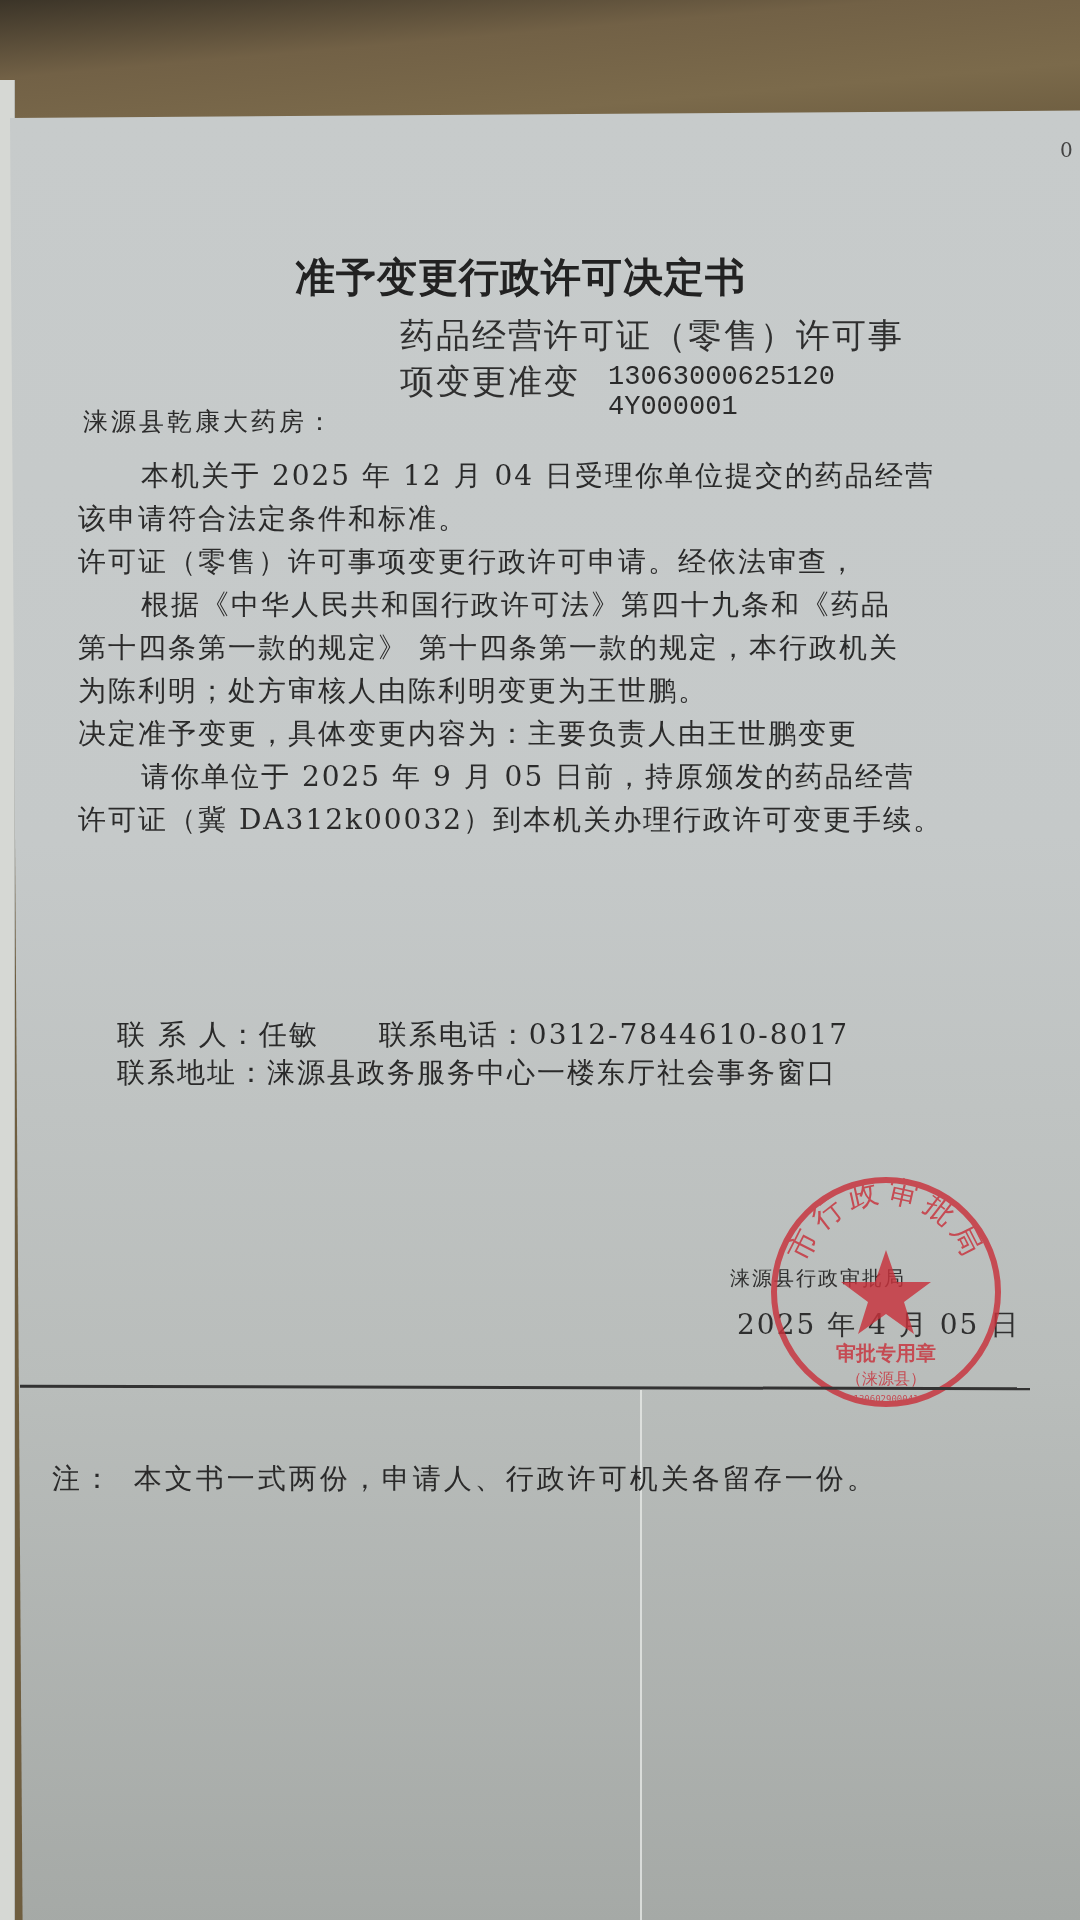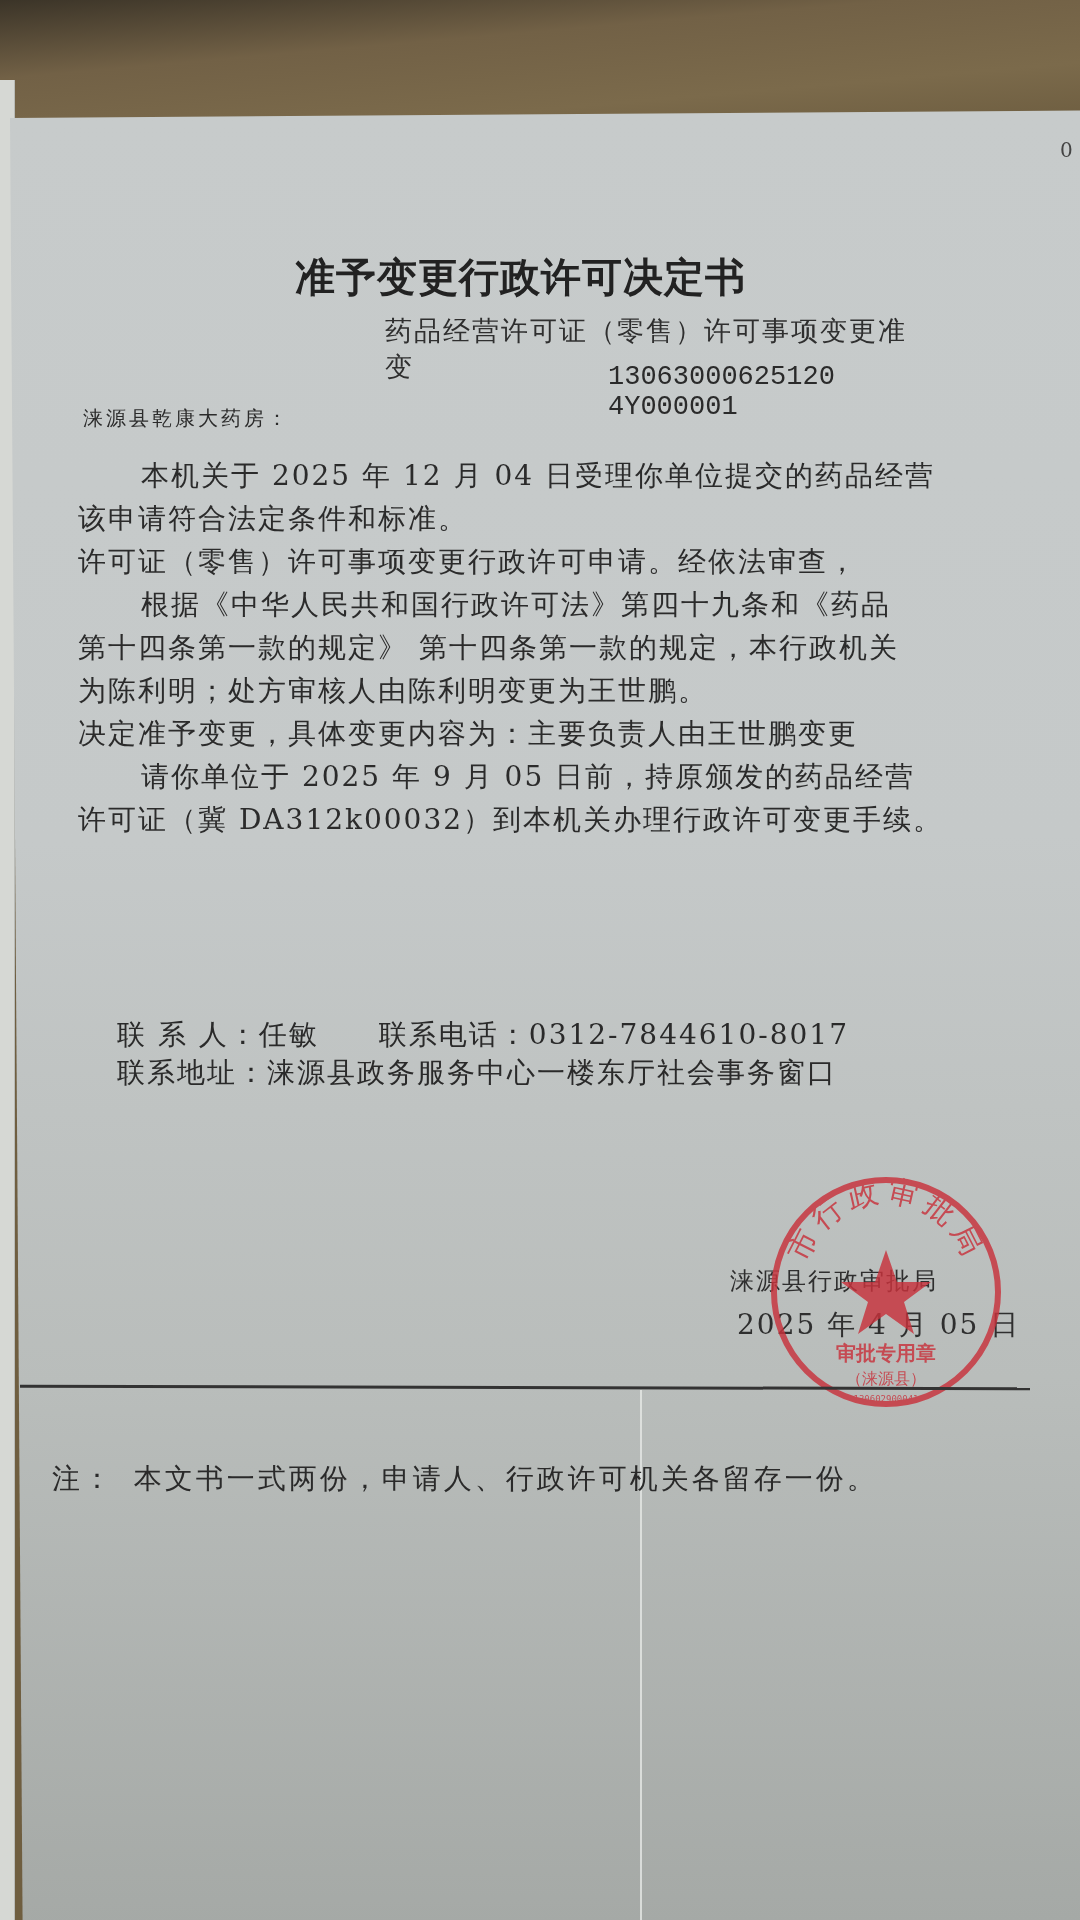--- a/index.html
+++ b/index.html
@@ -63,37 +63,37 @@
       position: absolute;
       left: 295px; top: 250px;
       font-family: "DejaVu Sans", sans-serif;
       font-size: 40px;
       font-weight: bold;
       color: #222;
       letter-spacing: 1px;
     }
     .subtitle {
       position: absolute;
-      left: 385px; top: 313px;
-      font-size: 27px;
+      left: 400px; top: 313px;
+      font-size: 34px;
       letter-spacing: 2px;
       color: #2f2f2f;
     }
     .docno {
       position: absolute;
       left: 608px; top: 362px;
       font-family: "Liberation Mono", monospace;
       font-size: 27px;
       color: #2a2a2a;
       letter-spacing: 0px;
     }
     .addressee {
       position: absolute;
       left: 83px; top: 405px;
-      font-size: 20px;
+      font-size: 25px;
       letter-spacing: 3px;
     }
     .body-lines {
       position: absolute;
       left: 78px; top: 454px;
       width: 900px;
       font-size: 28px;
       line-height: 43px;
       letter-spacing: 2px;
       color: #2b2b2b;
@@ -106,21 +106,21 @@
       font-size: 28px;
       line-height: 38px;
       letter-spacing: 2px;
       color: #2a2a2a;
     }
     .contact .row { white-space: nowrap; }
     .contact .gap { display: inline-block; width: 60px; }
     .issuer {
       position: absolute;
       left: 730px; top: 1265px;
-      font-size: 24px;
+      font-size: 20px;
       letter-spacing: 2px;
       color: #2f2f2f;
       white-space: nowrap;
     }
     .issue-date {
       position: absolute;
       left: 737px; top: 1306px;
       font-size: 28px;
       letter-spacing: 2px;
       color: #2f2f2f;

